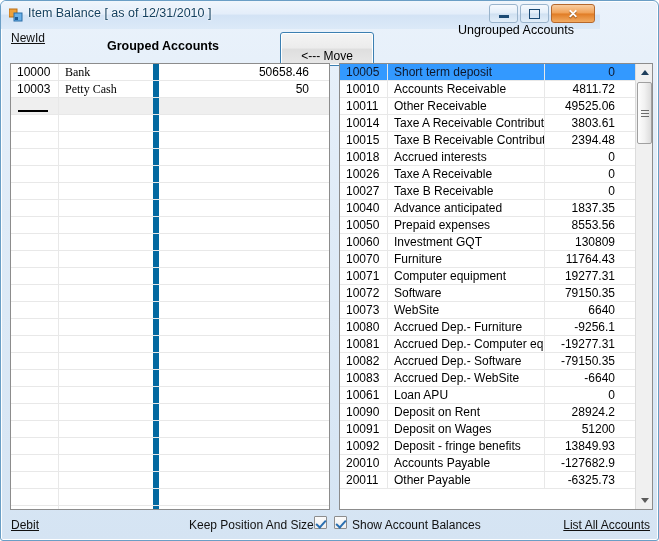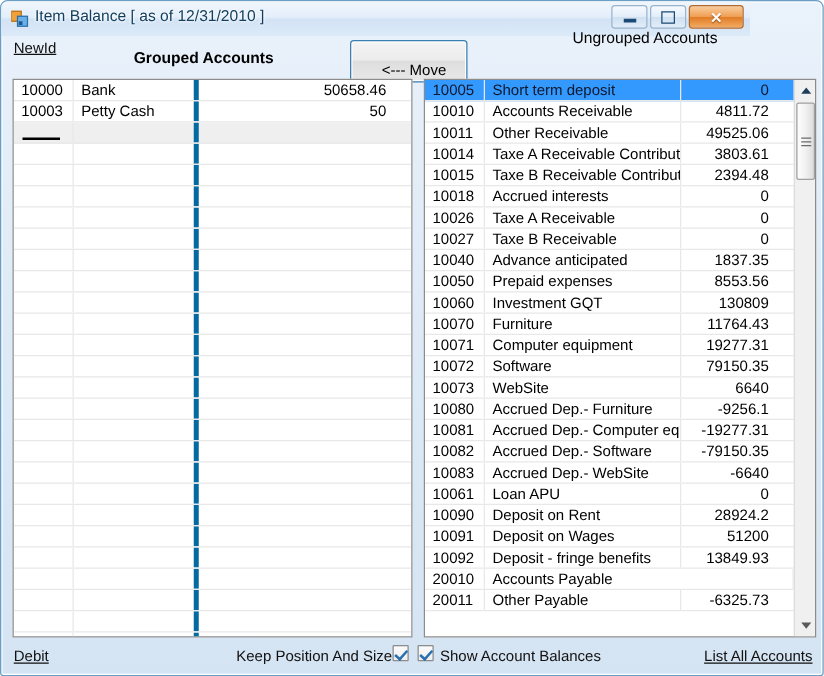--- a/index.html
+++ b/index.html
@@ -115,21 +115,20 @@
     box-sizing: border-box;
     border: 1px solid #3c7fb1;
     border-radius: 3px;
     background: linear-gradient(180deg,#f4f4f4 0%, #ececec 47%, #dedede 50%, #e8e8e8 100%);
     font-family: "Liberation Sans", sans-serif;
     font-size: 12px;
     color: #000;
     box-shadow: inset 0 0 0 1px #fff;
     cursor: pointer;
     padding: 16px;
-    text-align: right;
   }
 
   
   .grid {
     position: absolute;
     box-sizing: border-box;
     background: #fff;
     border: 1px solid #8c8c8c;
     overflow: hidden;
   }
@@ -170,21 +169,21 @@
     overflow: hidden;
   }
   .c-val {
     width: 104px;
     padding-right: 20px;
     box-sizing: border-box;
     height: 100%;
     display: flex; align-items: center; justify-content: flex-end;
     overflow: hidden;
   }
-  .grid-left .c-name { border-right: 4px solid #0369a1; }
+  .grid-left .c-name { border-right: 6px solid #0369a1; font-family: Liberation Serif, serif; }
   .grid-left .c-val  { width: 170px; }
   .grid-right .c-name { flex: 1; }
   .grid-right .c-val { width: 90px; }
 
   .underline-mark {
     position: absolute;
     left: 7px; bottom: 2px;
     width: 30px; height: 2px;
     background: #000;
   }
@@ -577,20 +576,21 @@
           <div class="c-val">51200</div>
         </div>
         <div class="row">
           <div class="c-id">10092</div>
           <div class="c-name">Deposit - fringe benefits</div>
           <div class="c-val">13849.93</div>
         </div>
         <div class="row">
           <div class="c-id">20010</div>
           <div class="c-name">Accounts Payable</div>
+          <div class="c-val">-127682.9</div>
         </div>
         <div class="row">
           <div class="c-id">20011</div>
           <div class="c-name">Other Payable</div>
           <div class="c-val">-6325.73</div>
         </div>
       </div>
     <div class="vscroll">
       <div class="sb-arrow up">
           <div class="tri-up"></div>

